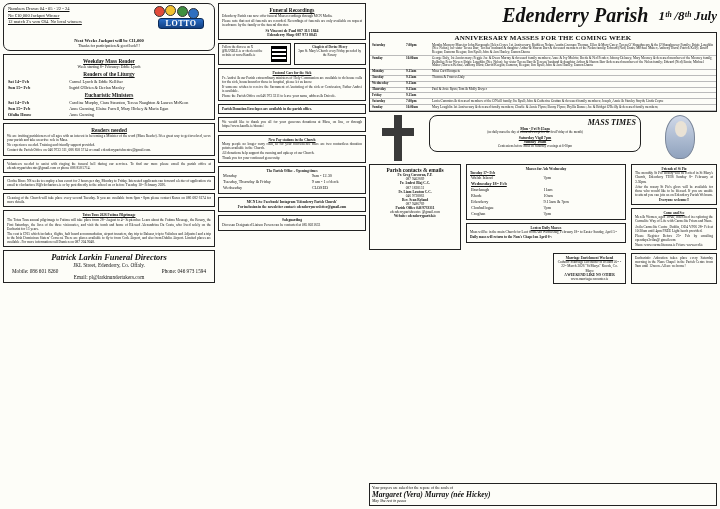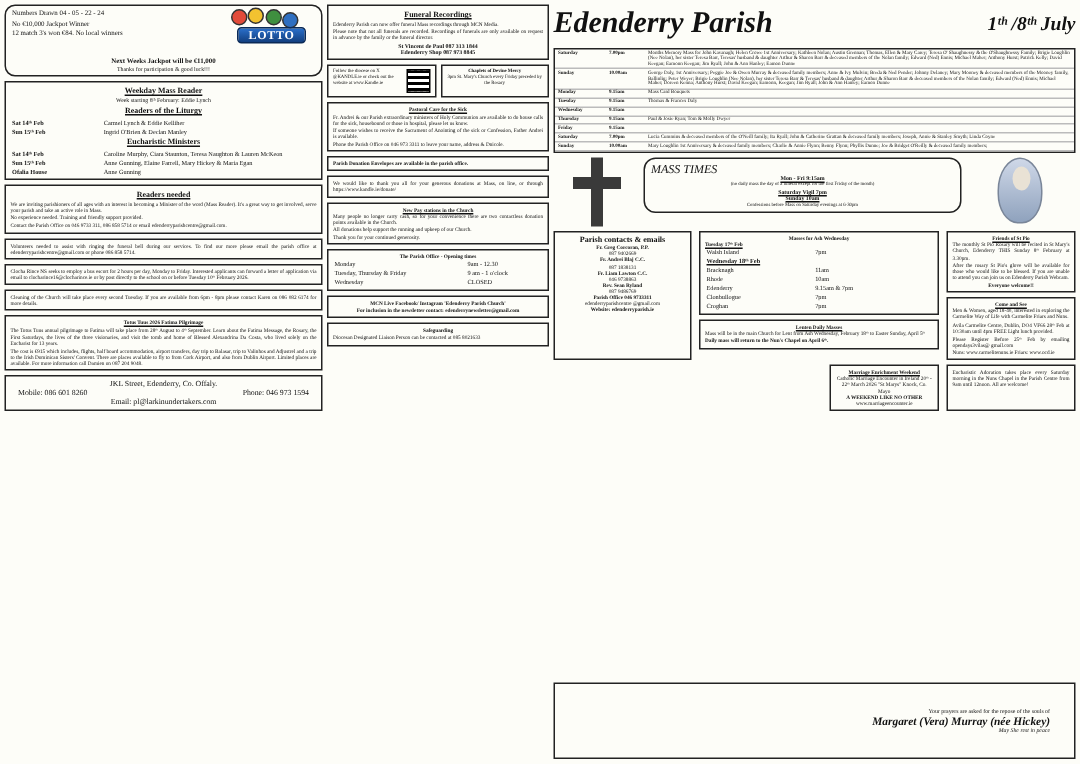--- a/index.html
+++ b/index.html
@@ -20,26 +20,26 @@
   .box { border:1px solid #222; padding:2px 3px; }
   .box-r { border:1px solid #222; border-radius:7px; padding:2px 4px; }
 
   .script { font-family:"Liberation Serif", serif; font-style:italic; font-weight:bold; }
   .center { text-align:center; }
   .bold { font-weight:bold; }
   .ul { text-decoration: underline; }
   .sm { font-size:3.9px; }
   .xs { font-size:3.5px; line-height:1.18; }
   .tiny { font-size:3.2px; line-height:1.15; }
-  .masthead { display:flex; align-items:center; justify-content:space-between; gap:10px; padding:1px 0 2px 0; }
+  .masthead { display:flex; align-items:center; justify-content:flex-end; gap:10px; padding:1px 0 2px 0; }
   .masthead .pname { font-size:20px; font-style:italic; font-family:"Liberation Serif", serif; }
   .masthead .pdate { font-size:13px; font-style:italic; }
 
   .lotto-title { font-size:9px; text-align:center; font-style:italic; font-weight:bold; padding:1px 0 2px; }
-  .lotto-body { display:flex; }
+  .lotto-body { display:flex;text-decoration:underline; }
   .lotto-lines { flex:1; line-height:1.45; font-size:4.6px; }
   .lotto-logo { width:58px; display:flex; align-items:center; justify-content:center; }
   .balls { position:relative; width:54px; height:30px; }
   .ball { position:absolute; width:11px; height:11px; border-radius:50%; border:1px solid #333; }
   .lottoword {
     position:absolute; left:4px; top:12px; width:46px; text-align:center;
     font-weight:bold; font-size:8px; letter-spacing:0.5px;
     background:linear-gradient(#2a6fc9,#123f80); color:#fff; border-radius:3px;
     border:1px solid #0b2a57;
   }
@@ -59,33 +59,33 @@
   .anniv td { padding:0.6px 2px; border-bottom:0.4px solid #bbb; }
   .anniv td.day { width:34px; font-weight:bold; }
   .anniv td.time { width:26px; font-weight:bold; }
 
   .cross { width:36px; height:46px; position:relative; margin:0 auto; }
   .cross:before, .cross:after { content:""; position:absolute; background:#3a3a3a; }
   .cross:before { left:14px; top:0; width:8px; height:46px; }
   .cross:after { left:2px; top:13px; width:32px; height:8px; }
 
   .masstimes { border:1px solid #222; border-radius:8px; padding:2px 4px; }
-  .masstimes .t { text-align:left; font-weight:normal; font-size:8px; font-style:italic; }
+  .masstimes .t { text-align:right; font-weight:bold; font-size:8px; font-style:italic; }
 
   .contacts { border:1px solid #222; padding:2px 3px; }
   .contacts .t { text-align:center; font-weight:bold; font-size:5.4px; }
 
   .two { display:flex; gap:3px; }
   .two > div { flex:1; }
 
   .funeral-dir { border:1px solid #222; text-align:center; padding:2px; }
   .funeral-dir .n { font-size:8.4px; font-weight:bold; font-style:italic; }
   .funeral-dir .l { font-size:5.2px; }
 
-  .prayers { border:1px solid #222; padding:16px; text-align:right; }
+  .prayers { border:1px solid #222; padding:2px; text-align:left; }
   .prayers .n { font-size:7.6px; font-weight:bold; font-style:italic; }
   .flexrow { display:flex; gap:2px; }
   .grow { flex:1; }
   .ital { font-style:italic; }
   .qr { width:16px; height:16px; background:
       repeating-linear-gradient(0deg,#000 0 2px,#fff 2px 4px),
       repeating-linear-gradient(90deg,#000 0 2px,transparent 2px 4px);
       border:1px solid #000; }
   .mary { width:30px; height:44px; border-radius:50% 50% 45% 45%; background:linear-gradient(#cfd8e8,#8fa2bd); border:1px solid #7a8699; margin:0 auto; position:relative; }
   .mary:after { content:""; position:absolute; left:9px; top:5px; width:12px; height:16px; border-radius:50%; background:#e9e2d5; }
@@ -172,20 +172,21 @@
       <div class="xs" style="text-align:justify">Cleaning of the Church will take place every second Tuesday. If you are available from 6pm - 8pm please contact Karen on 086 082 6174 for more details.</div>
     </div>
 
     <div class="box">
       <div class="center bold xs ul">Totus Tuus 2026 Fatima Pilgrimage</div>
       <div class="xs" style="text-align:justify;margin-top:1px">The Totus Tuus annual pilgrimage to Fatima will take place from 28ᵗʰ August to 4ᵗʰ September.  Learn about the Fatima Message, the Rosary, the First Saturdays, the lives of the three visionaries, and visit the tomb and home of Blessed Alexandrina Da Costa, who lived solely on the Eucharist for 13 years.</div>
       <div class="xs" style="text-align:justify;margin-top:1px">The cost is €915 which includes, flights, half board accommodation, airport transfers, day trip to Balasar, trip to Valinhos and Adjustrel and a trip to the Irish Dominican Sisters' Convent. There are places available to fly to from Cork Airport, and also from Dublin Airport. Limited places are available.  For more information call Damien on 087 204 9048.</div>
     </div>
 
     <div class="funeral-dir">
+      <div class="n">Patrick Larkin Funeral Directors</div>
       <div class="l">JKL Street, Edenderry, Co. Offaly.</div>
       <div class="l flexrow" style="justify-content:space-between;padding:0 6px;">
         <span>Mobile:  086 601 8260</span>
         <span>Phone:  046 973 1594</span>
       </div>
       <div class="l">Email:  pl@larkinundertakers.com</div>
     </div>
   </div>
 
   <div class="col-mid">
@@ -266,20 +267,21 @@
   </div>
 
   <div class="col-right">
 
     <div class="masthead">
       <div class="pname script">Edenderry Parish</div>
       <div class="pdate script">1ᵗʰ /8ᵗʰ July</div>
     </div>
 
     <div class="anniv">
+      <h2>ANNIVERSARY MASSES FOR THE COMING WEEK</h2>
       <table>
         <tbody>
             <tr>
           <td class="day">Saturday</td>
           <td class="time">7.00pm</td>
           <td>Months Memory Mass for John Kavanagh;   Helen Crowe 1st Anniversary;    Kathleen Nolan;    Austin Grennan;   Thomas, Ellen &amp; Mary Carey;    Teresa O' Shaughnessy  &amp; the O'Shaughnessy Family;    Brigie Loughlin (Nee Nolan), her sister Teresa Barr, Teresas' husband &amp; daughter Arthur &amp; Sharon Barr &amp;  deceased members of the Nolan family;    Edward (Ned) Ennis;   Michael Maher;    Anthony Hurst;    Patrick Kelly;   David Keegan;    Eamonn Keegan;    Jim Ryall;   John &amp; Ann Hanley;    Eamon Dunne</td>
         </tr>
         <tr>
           <td class="day">Sunday</td>
           <td class="time">10.00am</td>

